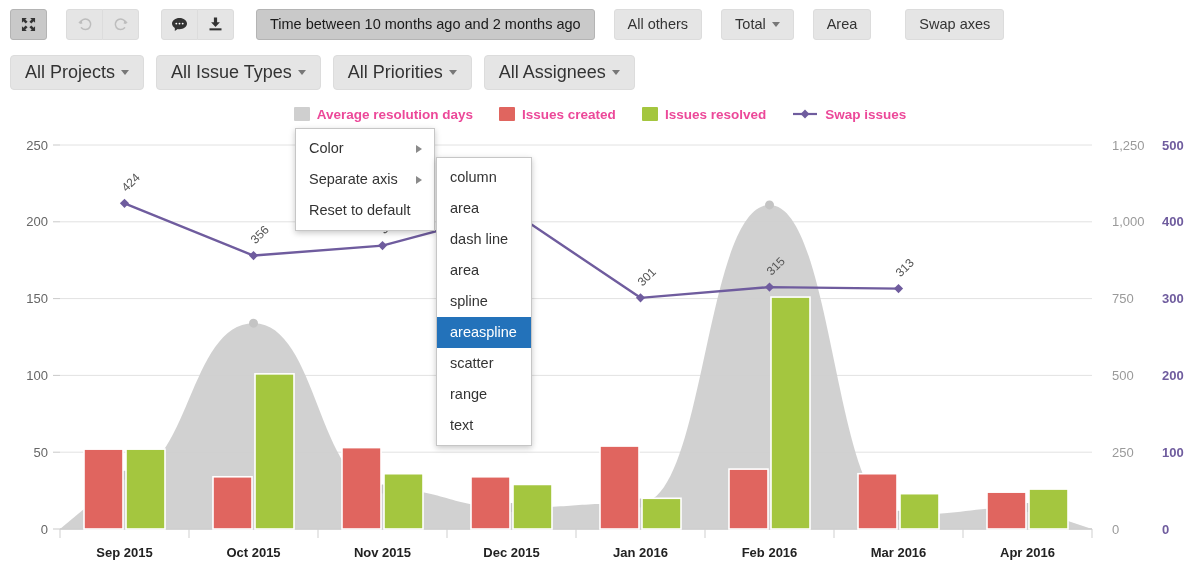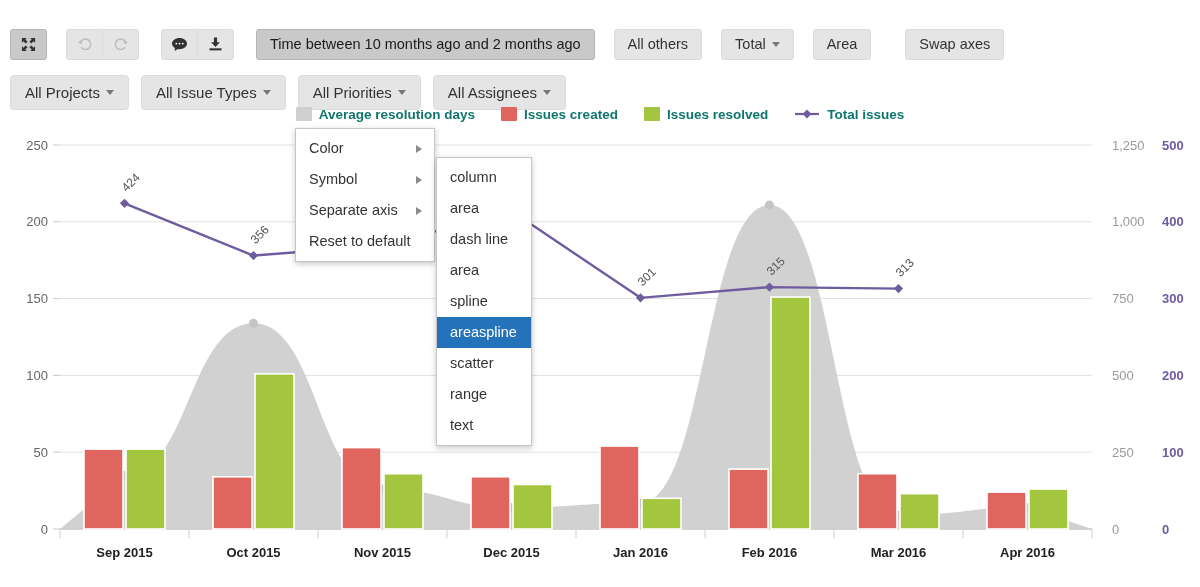--- a/index.html
+++ b/index.html
@@ -12,21 +12,21 @@
     color:#333333;
     overflow:hidden;
     position:relative;
   }
 
   
   #toolbar-top, #toolbar-filters {
     display:flex; align-items:center;
     padding-left:10px;
   }
-  #toolbar-top { height:48px; gap:4px;margin-top:20px; }
+  #toolbar-top { height:48px; gap:4px; }
   #toolbar-filters { height:48px; gap:12px; }
 
   .btn {
     background:#e5e5e5;
     border:1px solid #dcdcdc;
     border-radius:3px;
     color:#333;
     font-family:"Liberation Sans", sans-serif;
     font-size:14.5px;
     padding:6px 13px;
@@ -58,38 +58,38 @@
   .btn-group .btn:last-child { border-radius:0 3px 3px 0; }
 
   .icon-btn { width:37px; padding:0; }
   .spacer-sm { width:11px; }
   .spacer-md { width:14px; }
 
   .svgicon { display:block; }
 
   
   .filter-btn {
-    font-size:15px;
+    font-size:18px;
     padding:8px 14px;
     height:35px;
     border-radius:4px;
   }
 
   
   #chart { position:absolute; left:0; top:100px; width:1200px; height:487px; }
   #chart svg { display:block; }
 
   .legend-row {
     position:absolute; left:0; top:0; width:1200px; height:28px;
     display:flex; justify-content:center; align-items:center; gap:26px;
   }
   .legend-item { display:flex; align-items:center; gap:7px; cursor:pointer; }
   .legend-swatch { width:16px; height:14px; border-radius:1px; display:block; }
   .legend-text {
-    font-size:13.5px; font-weight:bold; color:#0f766e;
+    font-size:13.5px; font-weight:bold; color:#ec4899;
     font-family:"Liberation Sans", sans-serif;
   }
   .legend-line { position:relative; width:26px; height:12px; display:block; }
 
   
   .ctxmenu {
     position:absolute;
     background:#ffffff;
     border:1px solid #c6c6c6;
     box-shadow:0 2px 6px rgba(0,0,0,0.22);
@@ -218,21 +218,21 @@
       </div>
       <div class="legend-item">
         <span class="legend-swatch" style="background: rgb(164, 198, 63);"></span>
         <span class="legend-text">Issues resolved</span>
       </div>
       <div class="legend-item">
         <svg width="26" height="12" class="legend-line">
           <line x1="1" y1="6" x2="25" y2="6" stroke="#6f5c9e" stroke-width="2.2"></line>
           <polygon points="13,1.6 17.4,6 13,10.4 8.6,6" fill="#6f5c9e"></polygon>
         </svg>
-        <span class="legend-text">Total issues</span>
+        <span class="legend-text">Swap issues</span>
       </div>
     </div>
   <svg id="plot" width="1200" height="460" viewBox="0 0 1200 460">
       <line x1="60" y1="429" x2="1092" y2="429" stroke="#e2e2e2" stroke-width="1"></line>
       <text x="48" y="433.5" text-anchor="end" fill="#666" class="tick-label">0</text>
       <line x1="53" y1="429" x2="60" y2="429" stroke="#c9c9c9" stroke-width="1"></line>
       <line x1="60" y1="352.2" x2="1092" y2="352.2" stroke="#e2e2e2" stroke-width="1"></line>
       <text x="48" y="356.7" text-anchor="end" fill="#666" class="tick-label">50</text>
       <line x1="53" y1="352.2" x2="60" y2="352.2" stroke="#c9c9c9" stroke-width="1"></line>
       <line x1="60" y1="275.4" x2="1092" y2="275.4" stroke="#e2e2e2" stroke-width="1"></line>
@@ -319,24 +319,20 @@
       <text x="900.5" y="177.61599999999999" transform="rotate(-45 900.5 177.61599999999999)" text-anchor="start" class="dl">313</text>
     </svg>
 </div>
 
 <div class="ctxmenu" id="menu-primary">
     <div class="mi">
       <span>Color</span>
       <span class="arrow"></span>
     </div>
     <div class="mi">
-      <span>Symbol</span>
-      <span class="arrow"></span>
-    </div>
-    <div class="mi">
       <span>Separate axis</span>
       <span class="arrow"></span>
     </div>
     <div class="mi">
       <span>Reset to default</span>
     </div>
   </div>
 <div class="ctxmenu" id="menu-sub">
     <div class="mi">
       <span>column</span>

